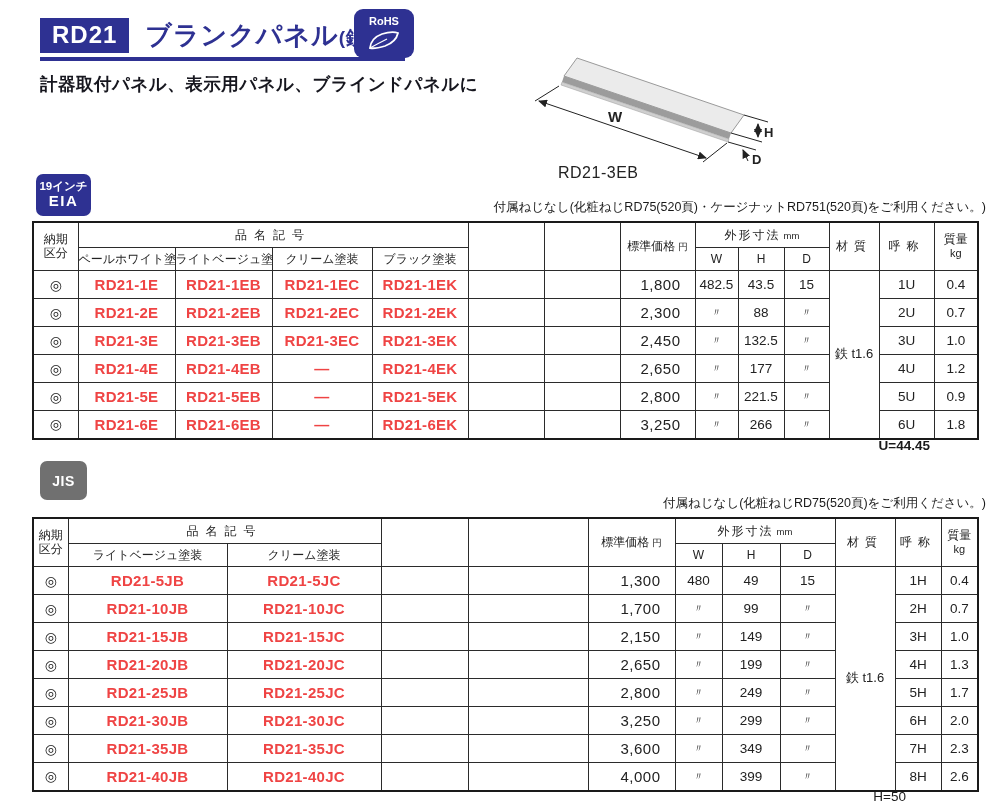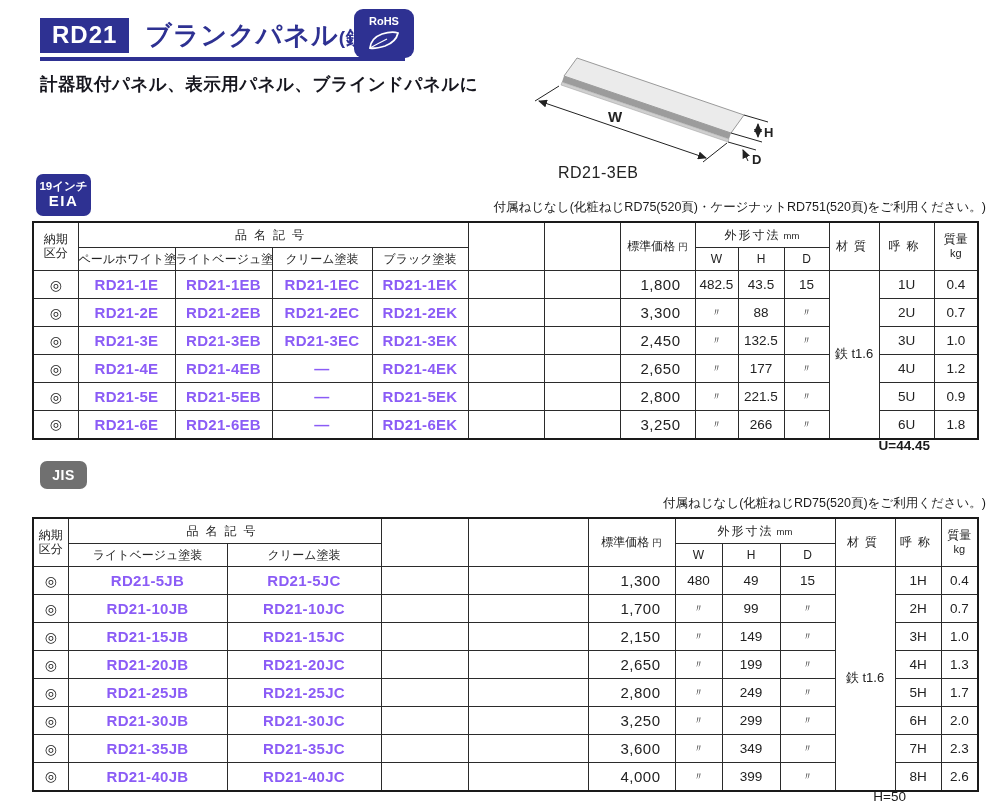--- a/index.html
+++ b/index.html
@@ -22,21 +22,21 @@
   .illus{position:absolute;left:488px;top:44px;width:258px;}
   .illus svg{display:block;}
   .caption{margin-left:38px;margin-top:-2px;font-size:16px;color:#222;letter-spacing:.5px;}
 
   
   .eia-badge{position:absolute;left:4px;top:174px;width:55px;height:42px;background:#2e3192;
              border-radius:7px;color:#fff;text-align:center;display:flex;flex-direction:column;
              justify-content:center;line-height:1.1;}
   .eia-badge .l1{font-size:11.5px;font-weight:bold;}
   .eia-badge .l2{font-size:15px;font-weight:bold;letter-spacing:1.5px;}
-  .jis-badge{position:absolute;left:8px;top:461px;width:47px;height:28px;background:#707070;
+  .jis-badge{position:absolute;left:8px;top:461px;width:47px;height:39px;background:#707070;
              border-radius:7px;color:#fff;font-weight:bold;font-size:14px;
              display:flex;align-items:center;justify-content:center;letter-spacing:.5px;}
   .note{position:absolute;right:42px;font-size:12.5px;color:#1a1a1a;}
   .note1{top:199px;}
   .note2{top:495px;}
   .foot{position:absolute;font-size:13.5px;color:#1a1a1a;}
   .foot1{top:438px;right:98px;font-weight:bold;}
   .foot2{top:789px;right:122px;}
 
   
@@ -51,21 +51,21 @@
   .spec tbody tr{height:28px;}
   .th-delivery span{display:block;line-height:1.15;}
   .th-namecode{letter-spacing:7px;}
   .th-dims{letter-spacing:2px;}
   .th-material,.th-size{letter-spacing:6px;}
   .th-mass span{display:block;line-height:1.15;}
   .th-mass .unit-b{font-size:11px;}
   .unit{font-size:9.5px;margin-left:3px;letter-spacing:0;}
   th.blue{color:#3a4aa6;}
   td.c-mark{text-align:center;font-size:14px;color:#222;}
-  td.c-name{text-align:center;font-weight:bold;font-size:15px;color:#8b5cf6;letter-spacing:.3px;}
+  td.c-name{text-align:center;font-weight:bold;font-size:15px;color:#ef4444;letter-spacing:.3px;}
   td.c-price{text-align:right;padding-right:14px;font-size:15px;color:#222;letter-spacing:.5px;}
   td.c-dim,td.c-size,td.c-mass{text-align:center;font-size:13.5px;color:#222;}
   td.c-material{text-align:center;font-size:13px;color:#222;}
   td.ditto{font-size:11px;color:#444;}
   td.c-sp{background:#fff;}
 </style>
 </head>
 <body>
 
 <div class="page">
@@ -178,21 +178,21 @@
           <td class="c-mass">0.4</td>
         </tr>
         <tr>
           <td class="c-mark">◎</td>
           <td class="c-name">RD21-2E</td>
           <td class="c-name">RD21-2EB</td>
           <td class="c-name">RD21-2EC</td>
           <td class="c-name">RD21-2EK</td>
           <td class="c-sp"></td>
           <td class="c-sp"></td>
-          <td class="c-price">3,300</td>
+          <td class="c-price">2,300</td>
           <td class="c-dim ditto">〃</td>
           <td class="c-dim">88</td>
           <td class="c-dim ditto">〃</td>
           <td class="c-size">2U</td>
           <td class="c-mass">0.7</td>
         </tr>
         <tr>
           <td class="c-mark">◎</td>
           <td class="c-name">RD21-3E</td>
           <td class="c-name">RD21-3EB</td>

